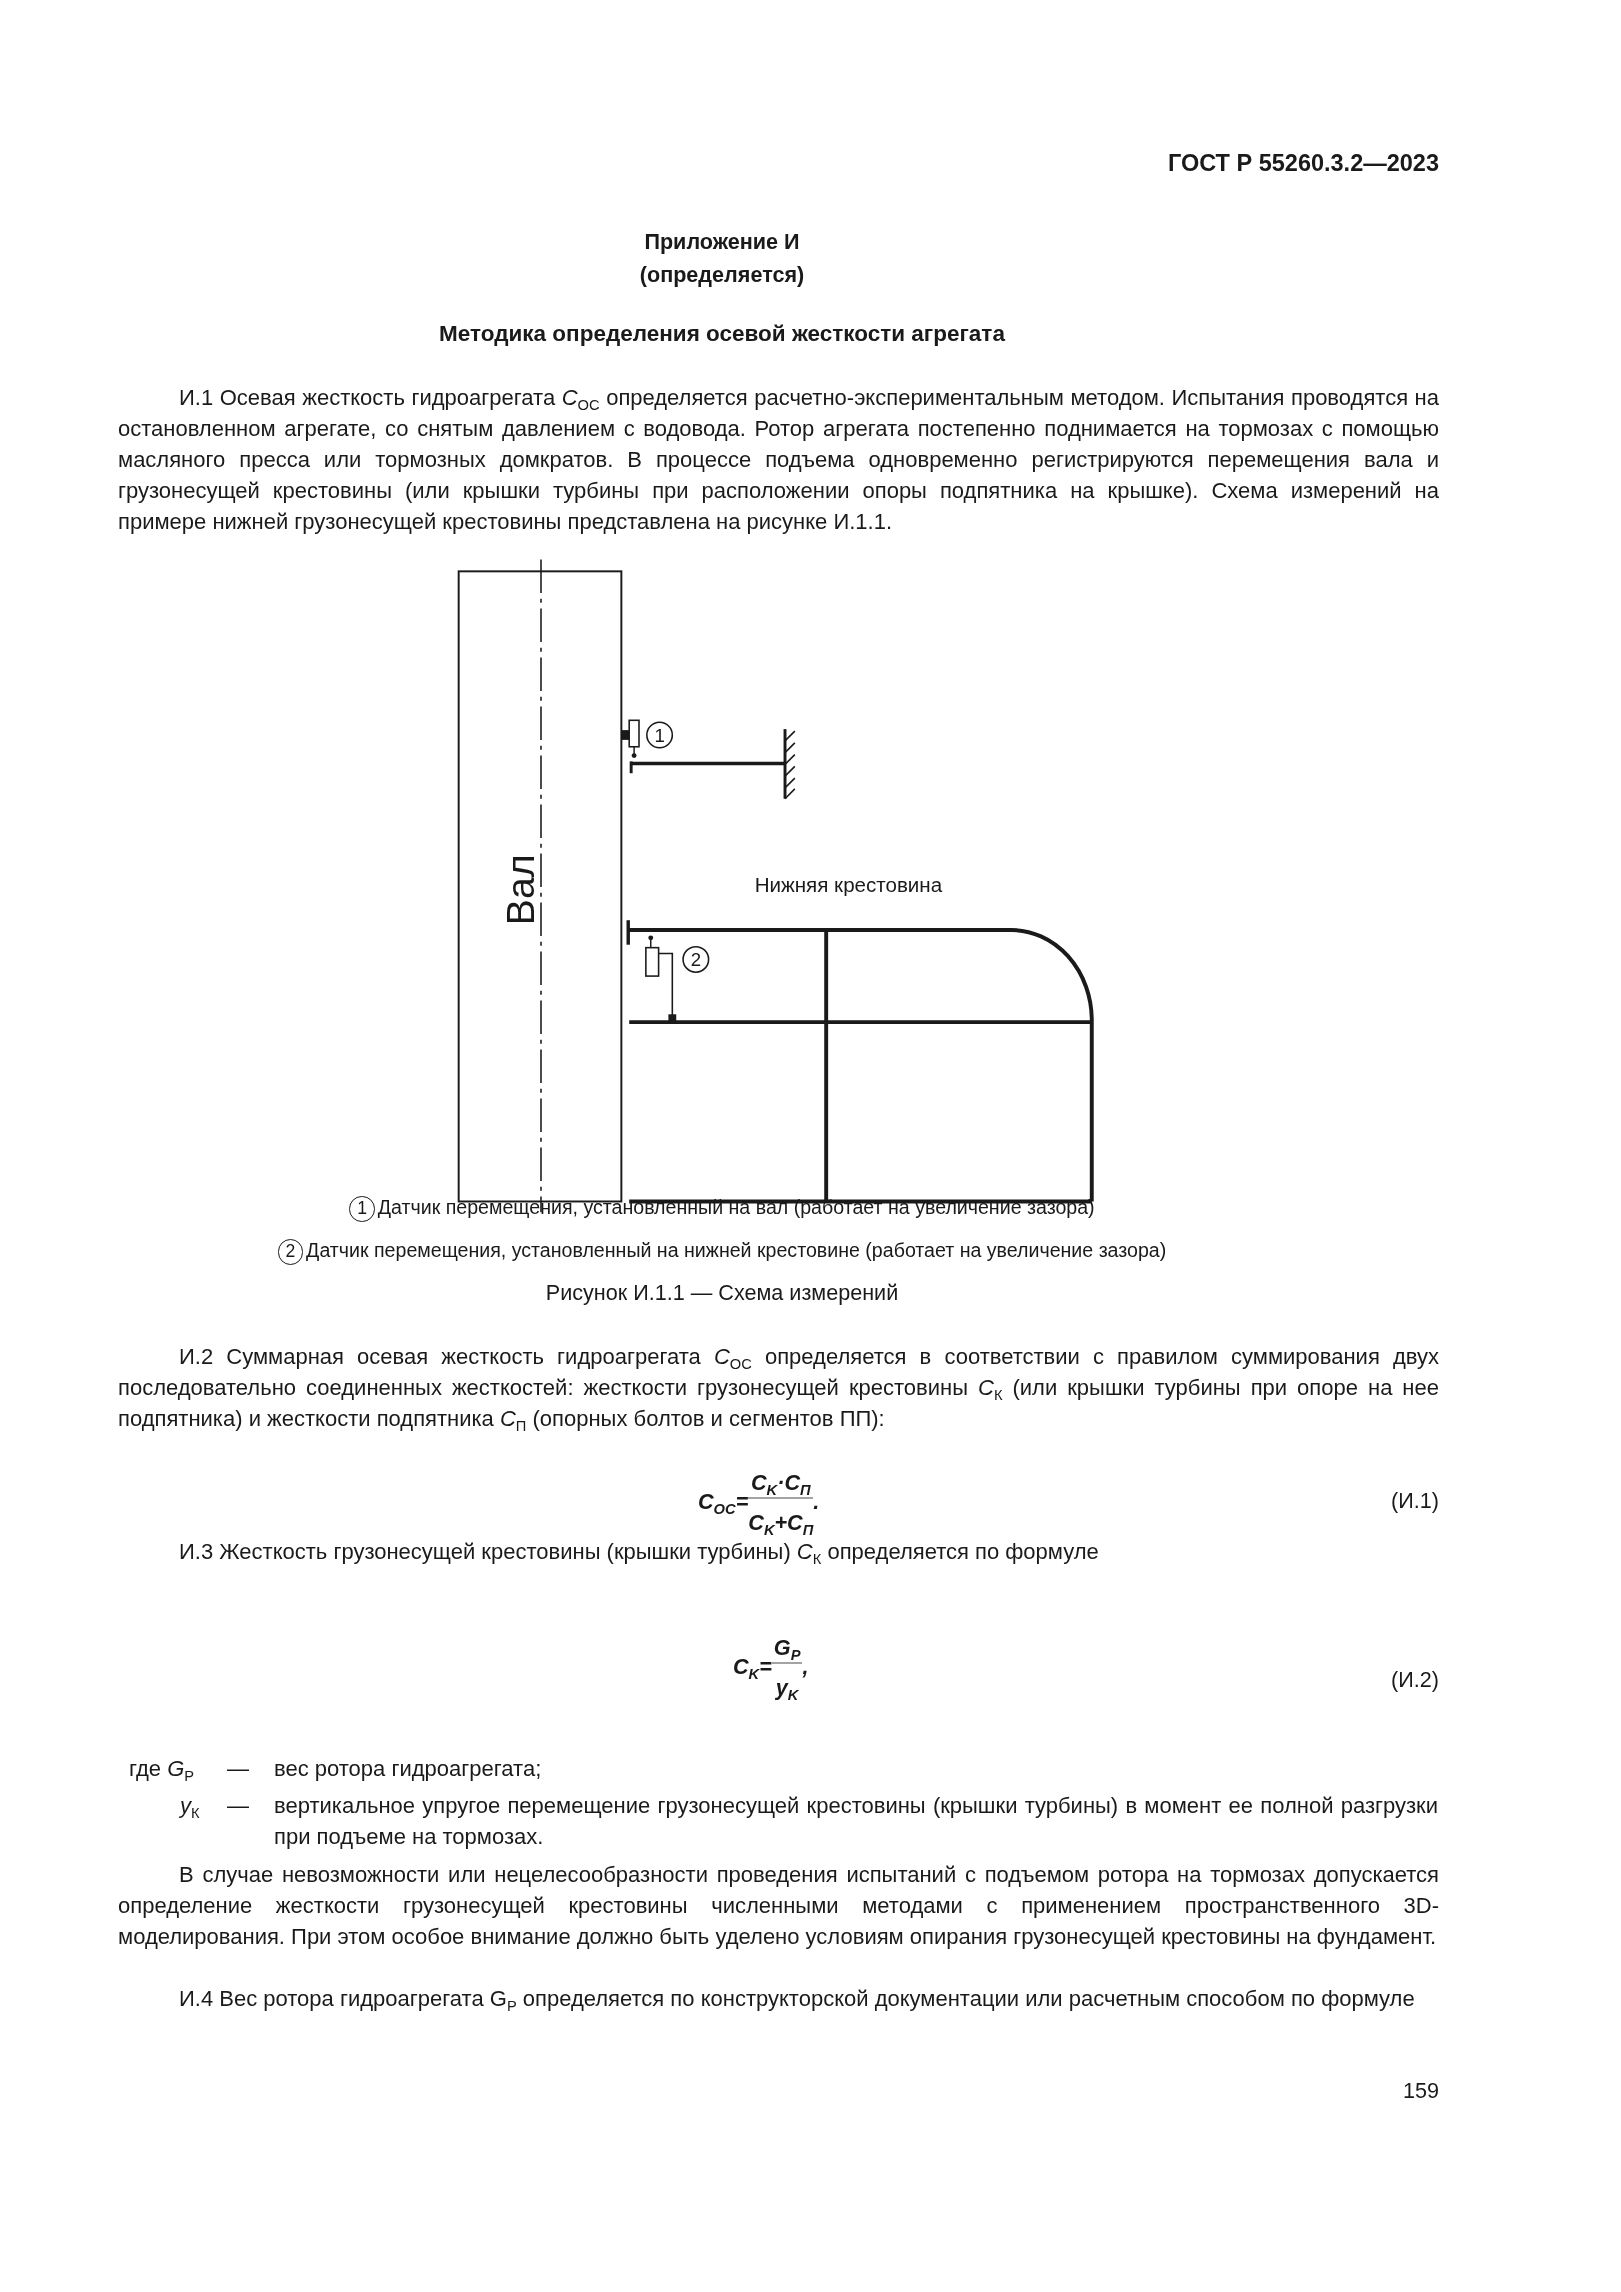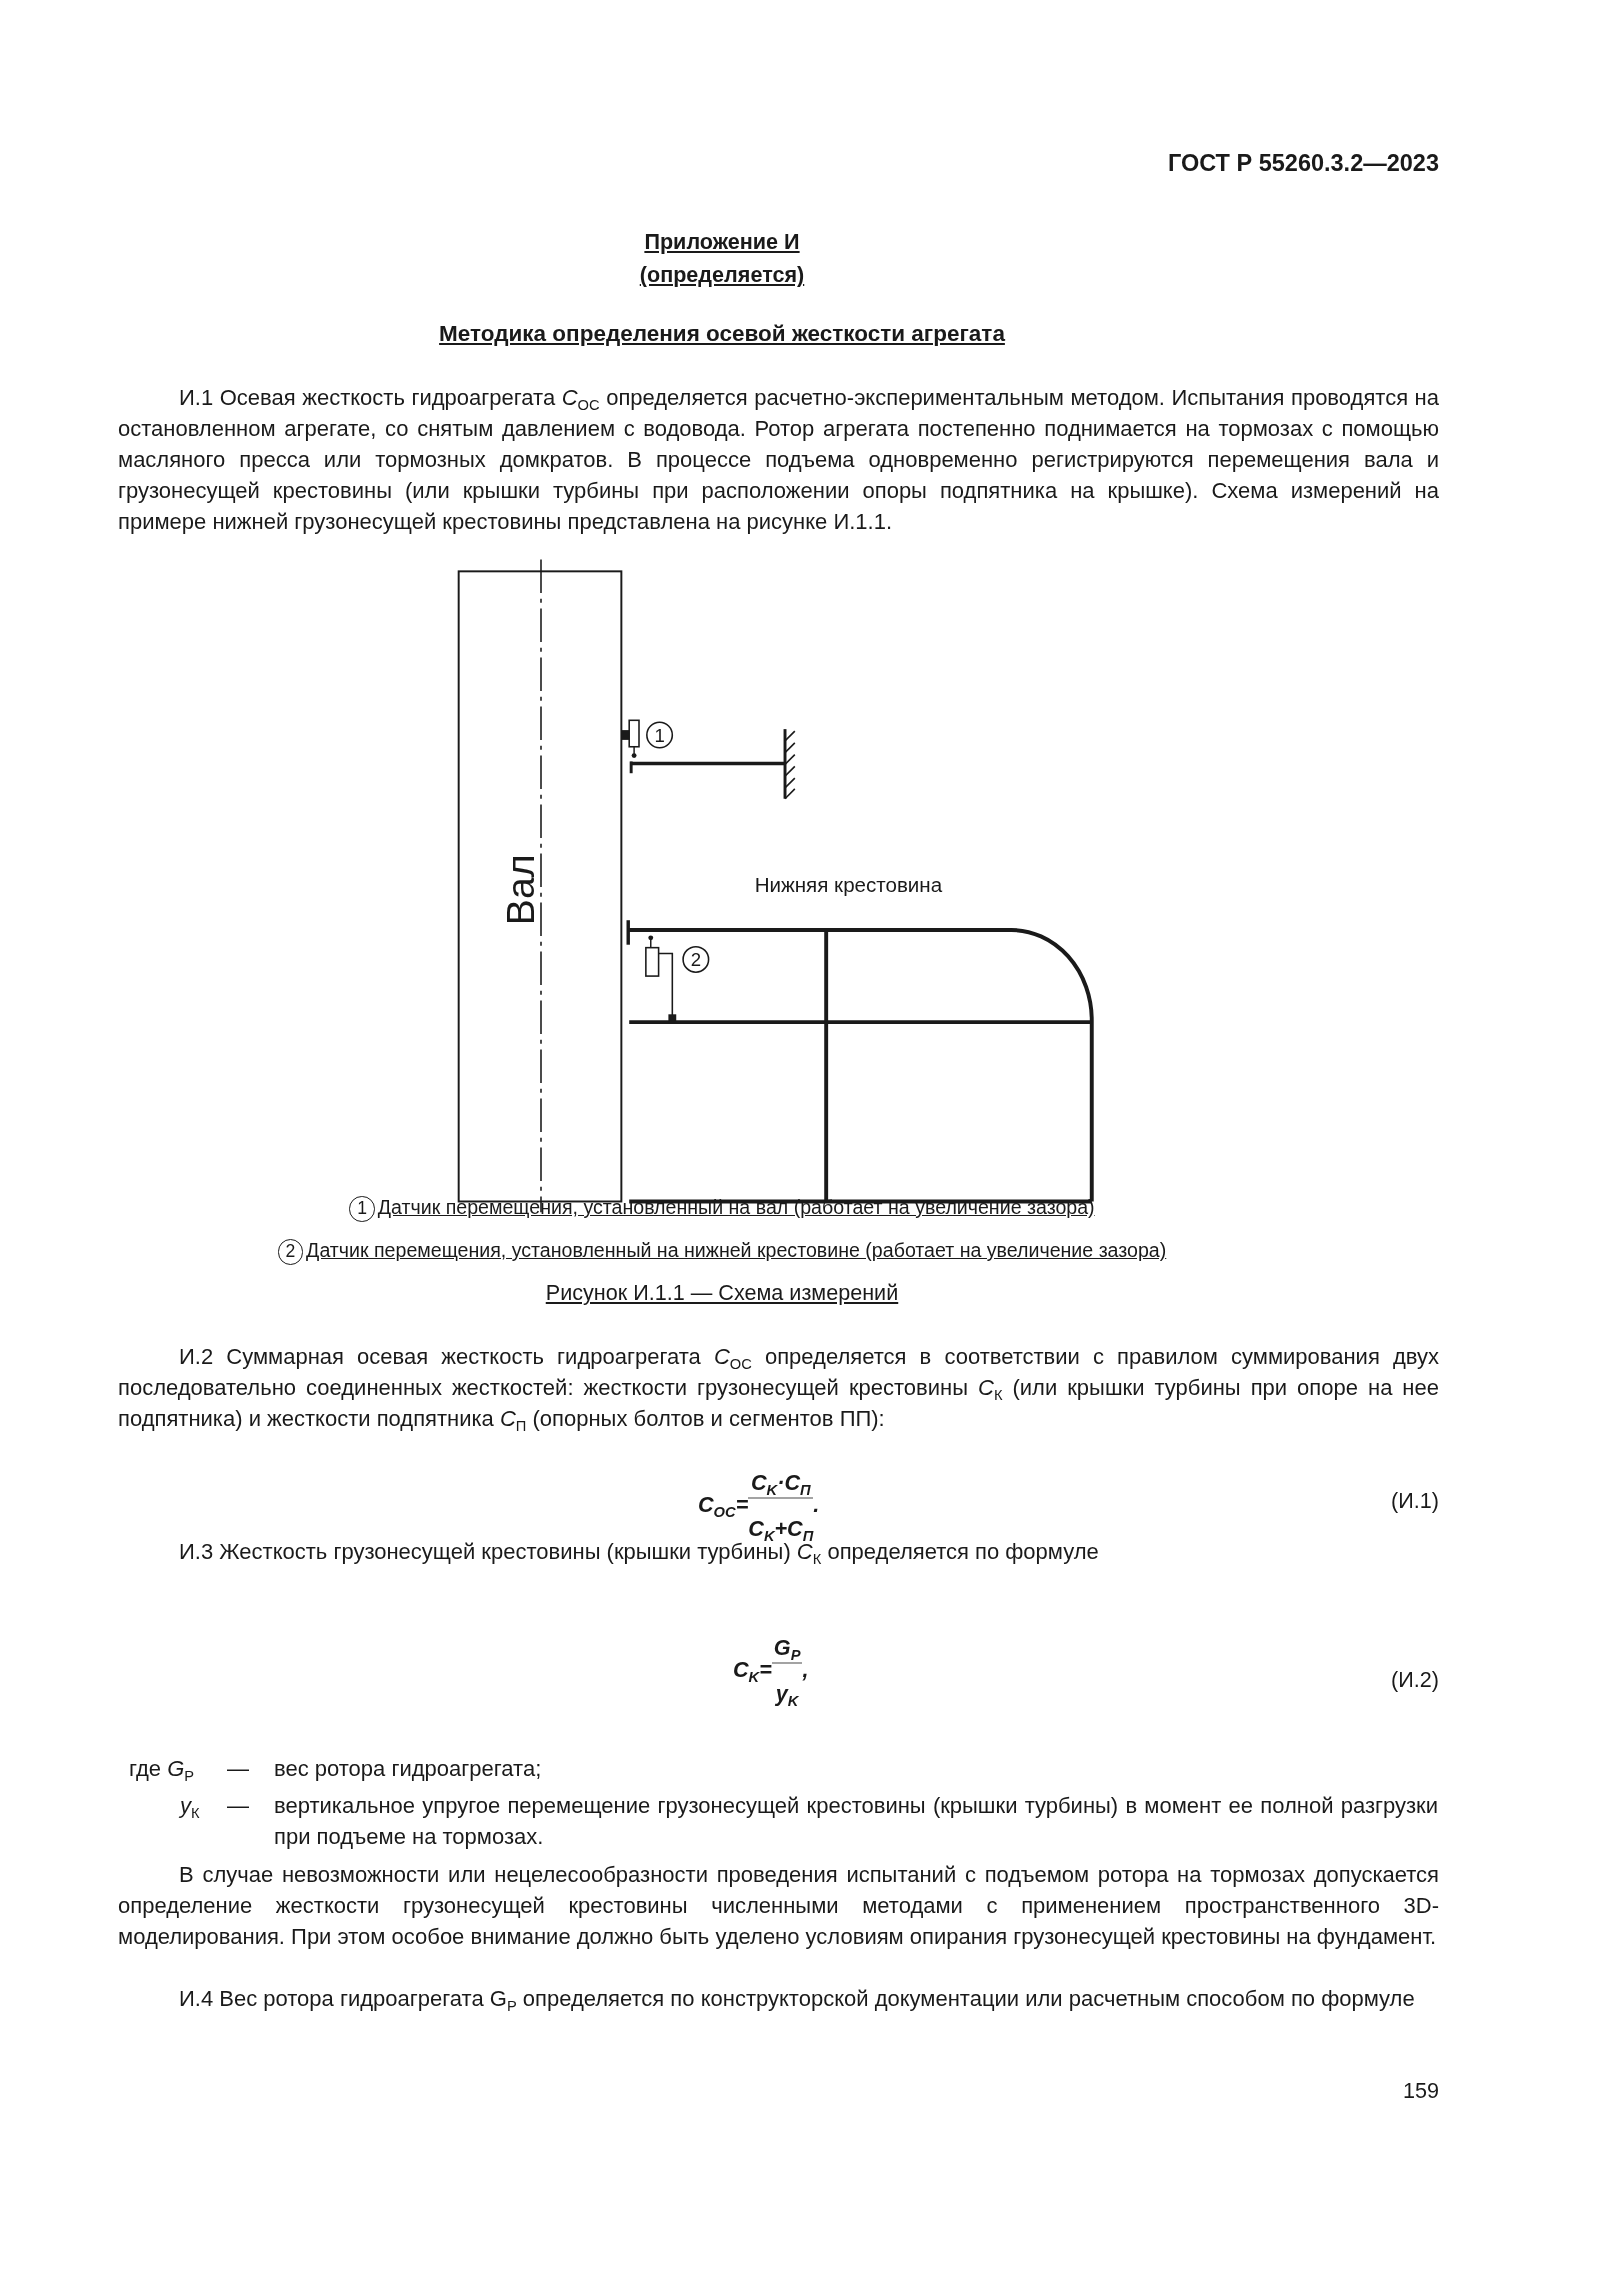--- a/index.html
+++ b/index.html
@@ -1,34 +1,34 @@
 <!DOCTYPE html>
 <html><head>
 <meta charset="utf-8">
 <style>
   html,body{margin:0;padding:0;background:#fff;}
   body{width:1621px;height:2293px;position:relative;overflow:hidden;
        font-family:"Liberation Sans",sans-serif;color:#1a1a1a;}
   .abs{position:absolute;}
   .hdr{right:182px;top:150px;font-size:23.5px;font-weight:bold;}
-  .center{left:0;width:1444px;text-align:center;text-decoration:underline;}
+  .center{left:0;width:1444px;text-align:center;}
   .app{top:225px;font-size:21.6px;font-weight:bold;line-height:33px;}
   .title{top:321px;font-size:22.5px;font-weight:bold;}
   .para{left:118px;width:1321px;font-size:22px;line-height:31px;text-align:justify;}
   .ind{text-indent:61px;}
   sub{font-size:14.7px;vertical-align:-4.9px;line-height:0;}
   i{font-style:italic;}
   .legend{font-size:19.6px;}
   .circ{display:inline-block;width:23.5px;height:23.5px;border:1.6px solid #1a1a1a;border-radius:50%;
         text-align:center;line-height:23.5px;font-size:17.6px;margin-right:2.9px;vertical-align:middle;}
   .caption{top:1280px;font-size:21.6px;}
   .formula{font-weight:bold;font-style:italic;font-size:21.6px;}
   .frac{display:inline-block;vertical-align:middle;text-align:center;}
   .frac .num{display:block;border-bottom:2px solid #a3a3a3;padding:0 2px 1px;}
-  .frac .den{display:block;padding-top:17px;}
+  .frac .den{display:block;padding-top:11px;}
   .eqno{right:182px;font-size:21.6px;}
   .where{font-size:22px;line-height:31px;}
   .pageno{right:182px;top:2078px;font-size:21.6px;}
   svg text{font-family:"Liberation Sans",sans-serif;}
 </style>
 </head>
 <body>
 
 <div class="abs hdr">ГОСТ Р 55260.3.2—2023</div>
 

